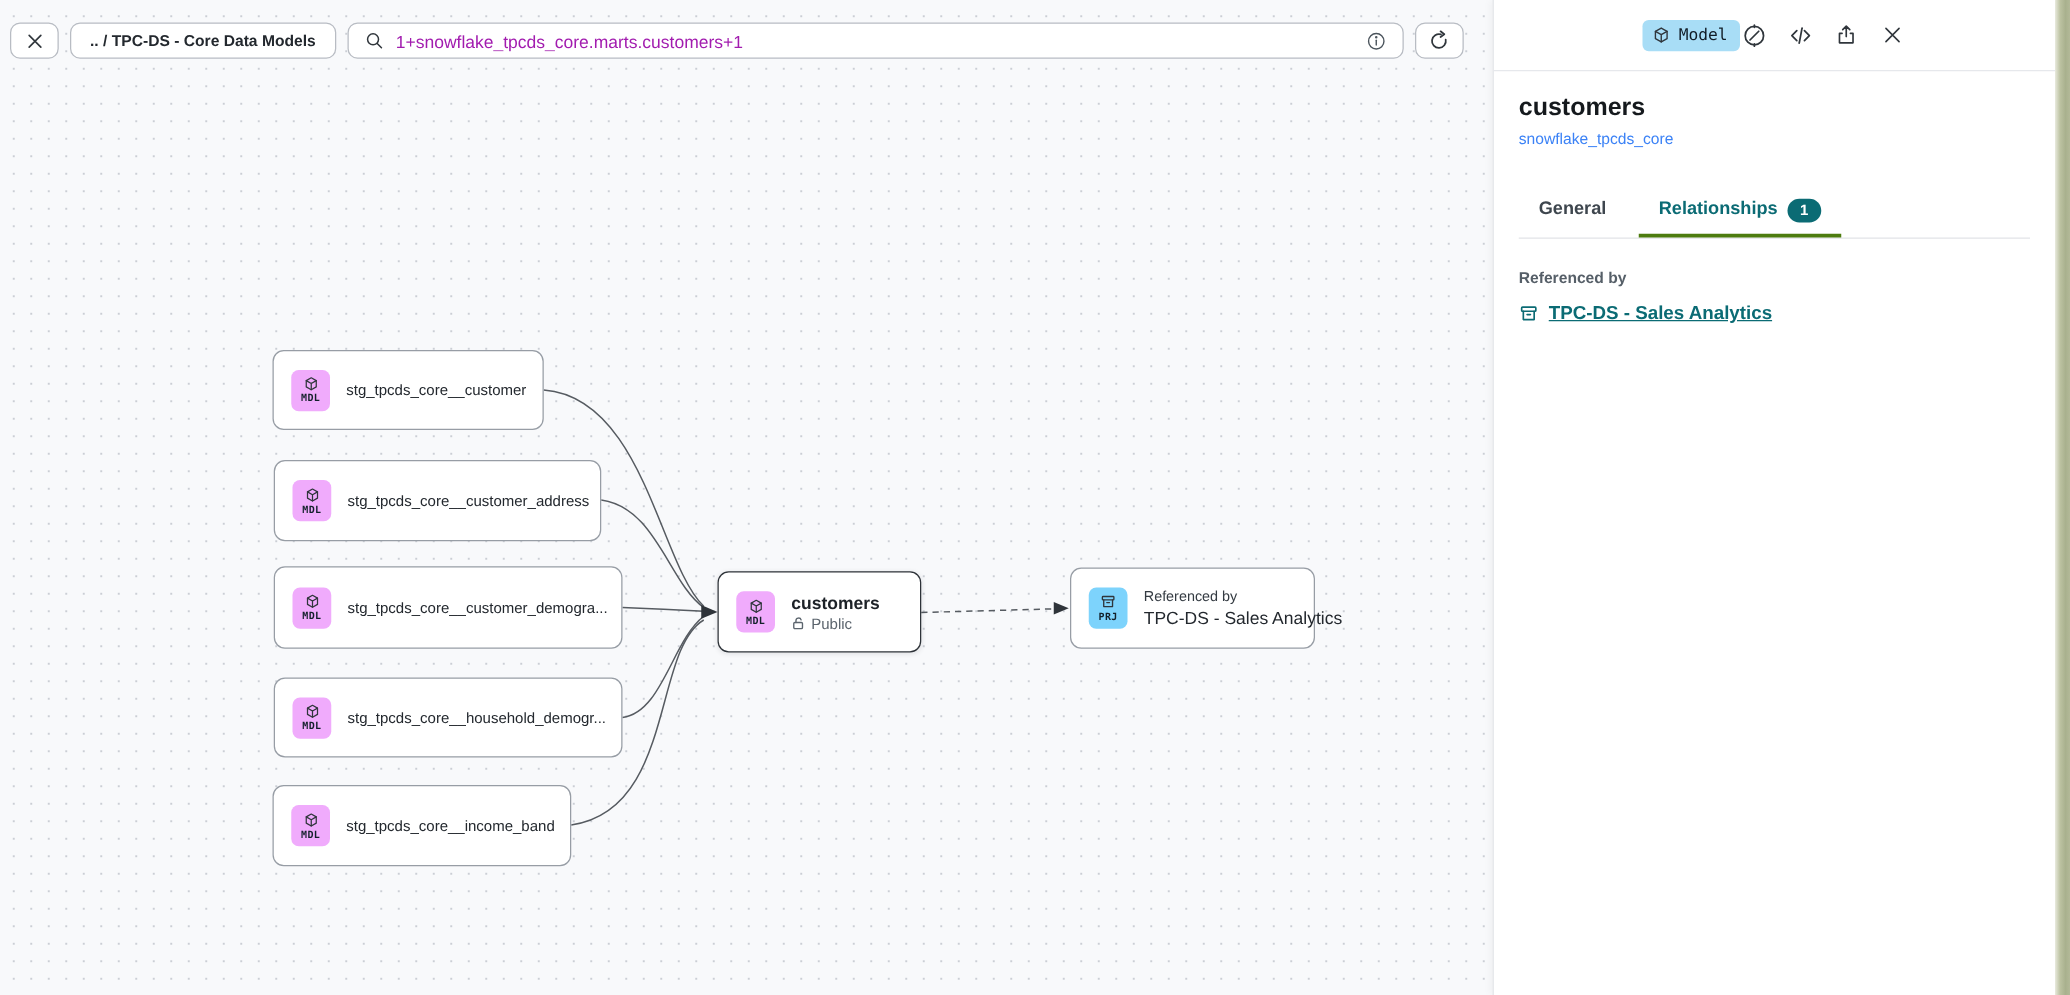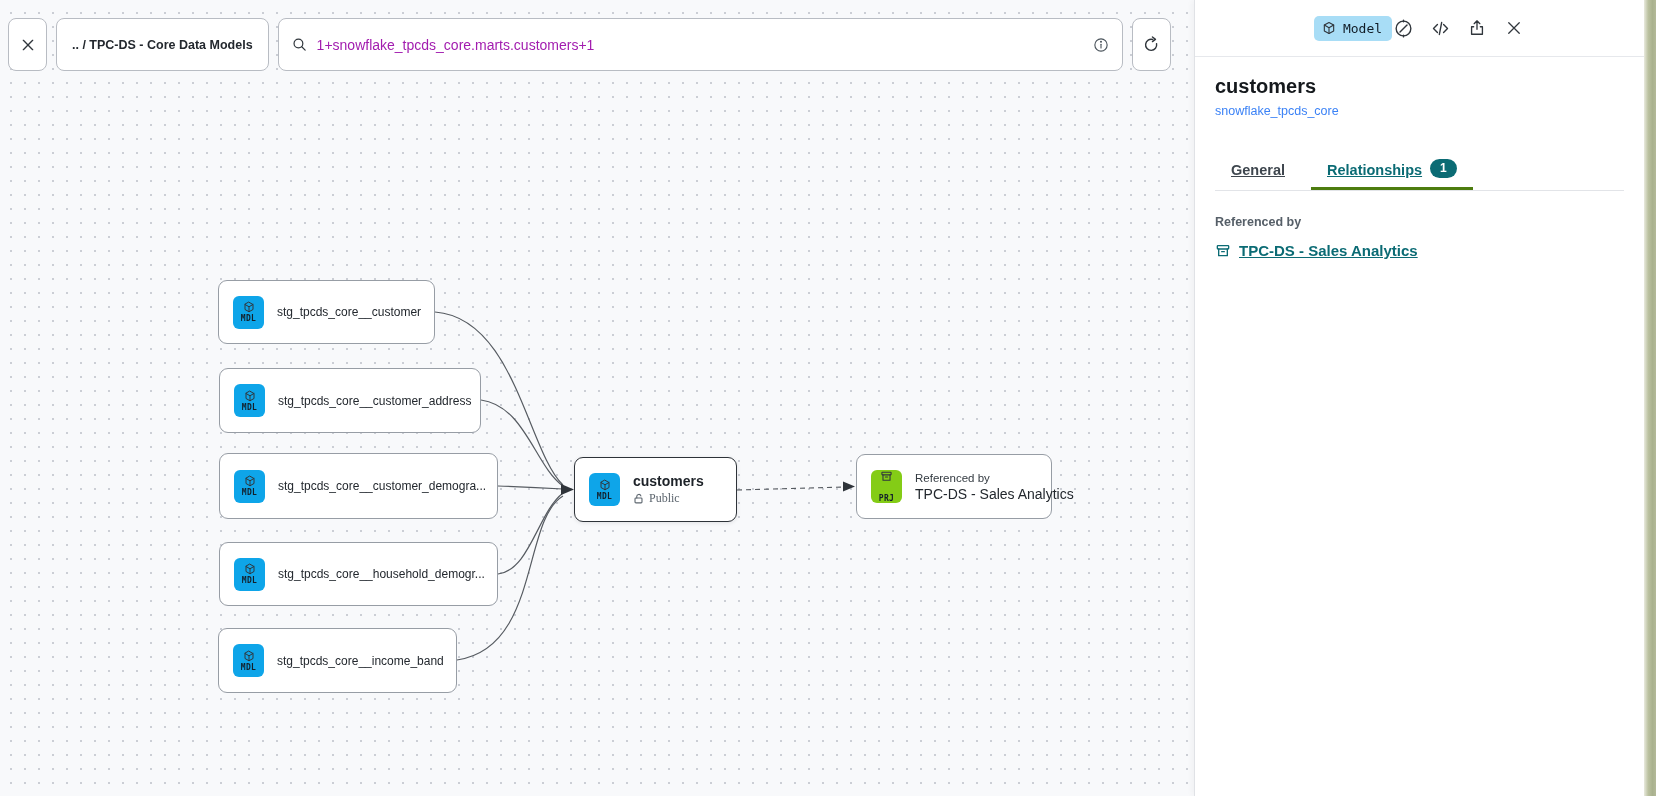--- a/index.html
+++ b/index.html
@@ -11,21 +11,21 @@
     position:absolute; left:0; top:0; width:1194px; height:796px;
     background-color:#f8f9fb;
     background-image:radial-gradient(circle, #cbced5 1px, transparent 1.2px);
     background-size:14px 14px; background-position:4px 6px;
   }
   .edges { position:absolute; left:0; top:0; width:1194px; height:796px; }
 
   
   .toolbar { position:absolute; left:8px; top:18px; width:1163px; display:flex; gap:9px; align-items:stretch; }
   .chip {
-    background:#fff; border:1px solid #b8bcc3; border-radius:8px; height:53px;
+    background:#fff; border:1px solid #b8bcc3; border-radius:8px; height:29px;
     display:flex; align-items:center; justify-content:center;
   }
   .icon-btn { width:39px; flex:0 0 39px; cursor:pointer; }
   .breadcrumb-chip { padding:0 15px; font-size:12.5px; font-weight:700; color:#23282e; white-space:nowrap; cursor:pointer; }
   .search-chip { flex:1; padding:0 12px; gap:9px; justify-content:flex-start; }
   .search-chip input {
     flex:1; border:none; outline:none; background:transparent;
     font-family:"Liberation Sans",sans-serif; font-size:14px; color:#a21caf;
   }
   .svg-ic { display:block; stroke:#30363c; fill:none; stroke-width:1.7; stroke-linecap:round; stroke-linejoin:round; }
@@ -33,48 +33,48 @@
   
   .node {
     position:absolute; background:#fff; border:1px solid #979da5; border-radius:9px;
     display:flex; align-items:center; gap:13px; padding:0 14px; cursor:pointer;
   }
   .node.selected { border:1.6px solid #2e3339; box-shadow:0 1px 4px rgba(20,24,28,.10); }
   .node-badge {
     width:31px; height:33px; border-radius:6px; flex:0 0 31px;
     display:flex; flex-direction:column; align-items:center; justify-content:center; gap:1px;
   }
-  .node-badge.mdl { background:#0ea5e9; }
-  .node-badge.prj { background:#84cc16;justify-content:space-between; }
+  .node-badge.mdl { background:#f0abfc; }
+  .node-badge.prj { background:#7dd3fc; }
   .node-badge .badge-txt { font-family:"DejaVu Sans Mono",monospace; font-size:8px; font-weight:700; color:#13202b; letter-spacing:.3px; }
   .node-label { font-size:12px; color:#23282e; white-space:nowrap; }
   .node-col { display:flex; flex-direction:column; gap:2px; }
   .node-title { font-size:14px; font-weight:700; color:#1d2228; }
-  .node-vis { display:flex; align-items:center; gap:5px; font-size:12px; color:#5c656e;font-family:Liberation Serif, serif; }
+  .node-vis { display:flex; align-items:center; gap:5px; font-size:12px; color:#5c656e; }
   .node-kicker { font-size:11.5px; color:#343b42; }
   .node-sub { font-size:14px; color:#23282e; white-space:nowrap; }
 
   
   .panel {
     position:absolute; left:1194px; top:0; width:450px; height:796px; background:#fff;
     border-left:1px solid #e0e2e6; box-shadow:-2px 0 6px rgba(0,0,0,.04);
   }
   .panel-header { height:57px; display:flex; align-items:center; justify-content:center; padding:0 19px; border-bottom:1px solid #e6e8ec; }
   .type-chip {
     background:#a8ddf6; border-radius:5px; padding:5px 10px 5px 8px;
     display:flex; align-items:center; gap:7px;
     font-family:"DejaVu Sans Mono",monospace; font-size:13px; color:#101c26;
   }
   .hdr-icons { display:flex; align-items:center; gap:15px; }
   .hdr-icons .hico { width:22px; height:22px; display:flex; align-items:center; justify-content:center; cursor:pointer; }
   .panel-body { padding:0 20px; }
   .panel-title { margin-top:18px; font-size:20px; font-weight:700; color:#15191d; }
   .panel-subtitle { margin-top:6px; font-size:12.5px; color:#3b82f6; }
   .tabs { display:flex; gap:10px; margin-top:28px; border-bottom:1px solid #e2e4e8; }
-  .tab { padding:13px 16px 12px; font-size:14.5px; font-weight:700; color:#3e464e; cursor:pointer; display:flex; align-items:flex-end; gap:8px;text-decoration:underline; }
+  .tab { padding:13px 16px 12px; font-size:14.5px; font-weight:700; color:#3e464e; cursor:pointer; display:flex; align-items:flex-start; gap:8px; }
   .tab.active { color:#0b6b74; border-bottom:3px solid #4d7c0f; padding-bottom:9px; }
   .count-badge { background:#0b6b74; color:#fff; border-radius:11px; padding:2px 10px; font-size:12px; font-weight:700; line-height:1.25; }
   .section-label { margin-top:24px; font-size:12.5px; font-weight:700; color:#565f68; }
   .ref-link-row { margin-top:13px; display:flex; align-items:center; gap:8px; }
   .ref-link { font-size:15px; font-weight:600; color:#0b6b74; text-decoration:underline; cursor:pointer; }
 
   
   .wallpaper {
     position:absolute; left:1644px; top:0; width:12px; height:796px;
     background:linear-gradient(90deg,#e9eade 0%,#bcc2a1 35%,#a9b18e 70%,#b3b998 100%);

